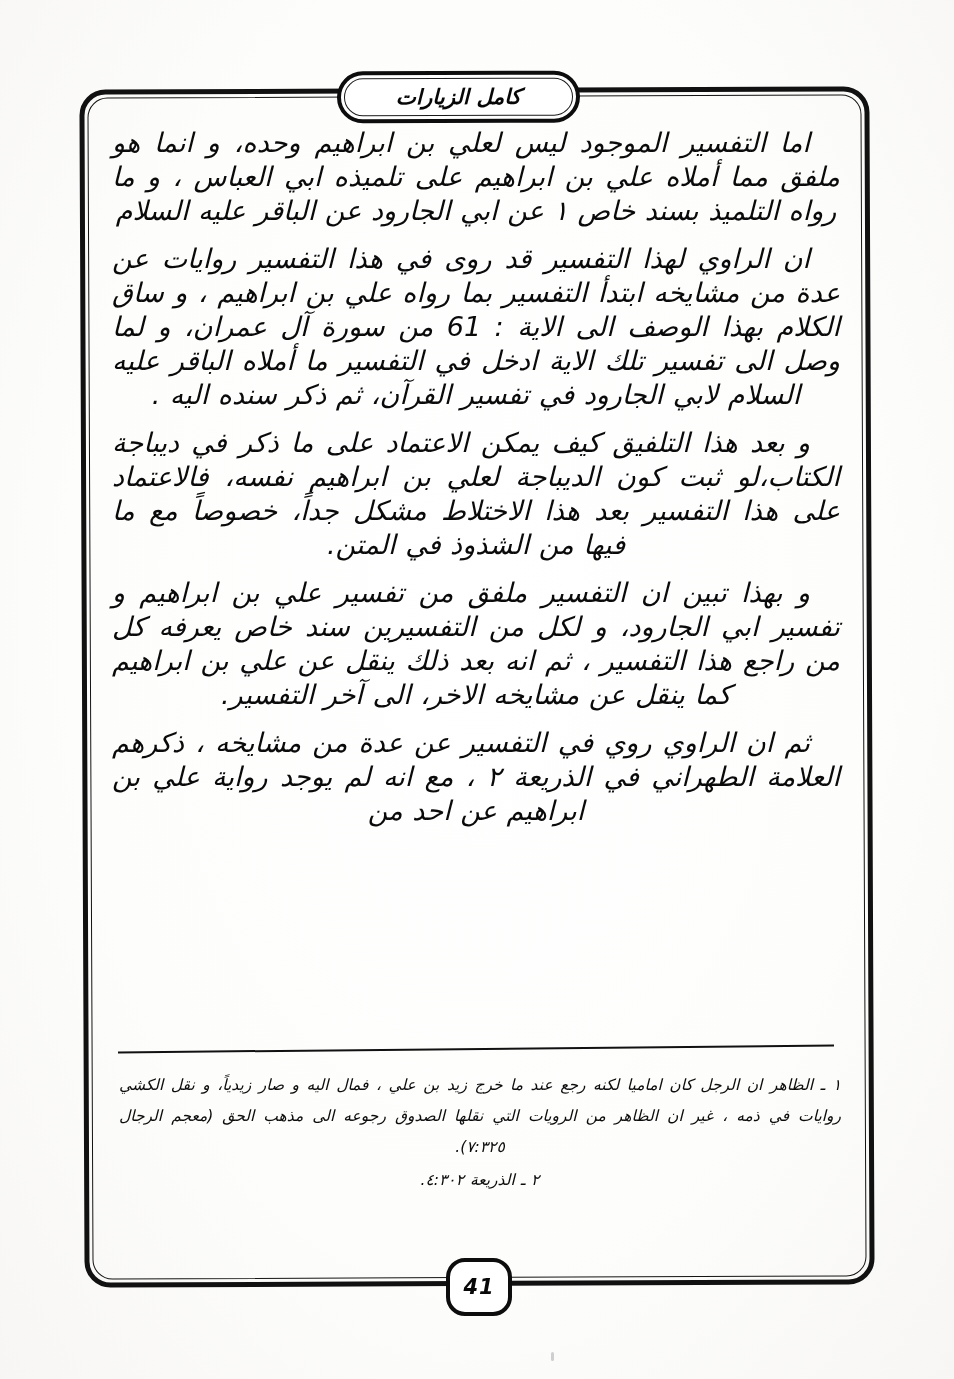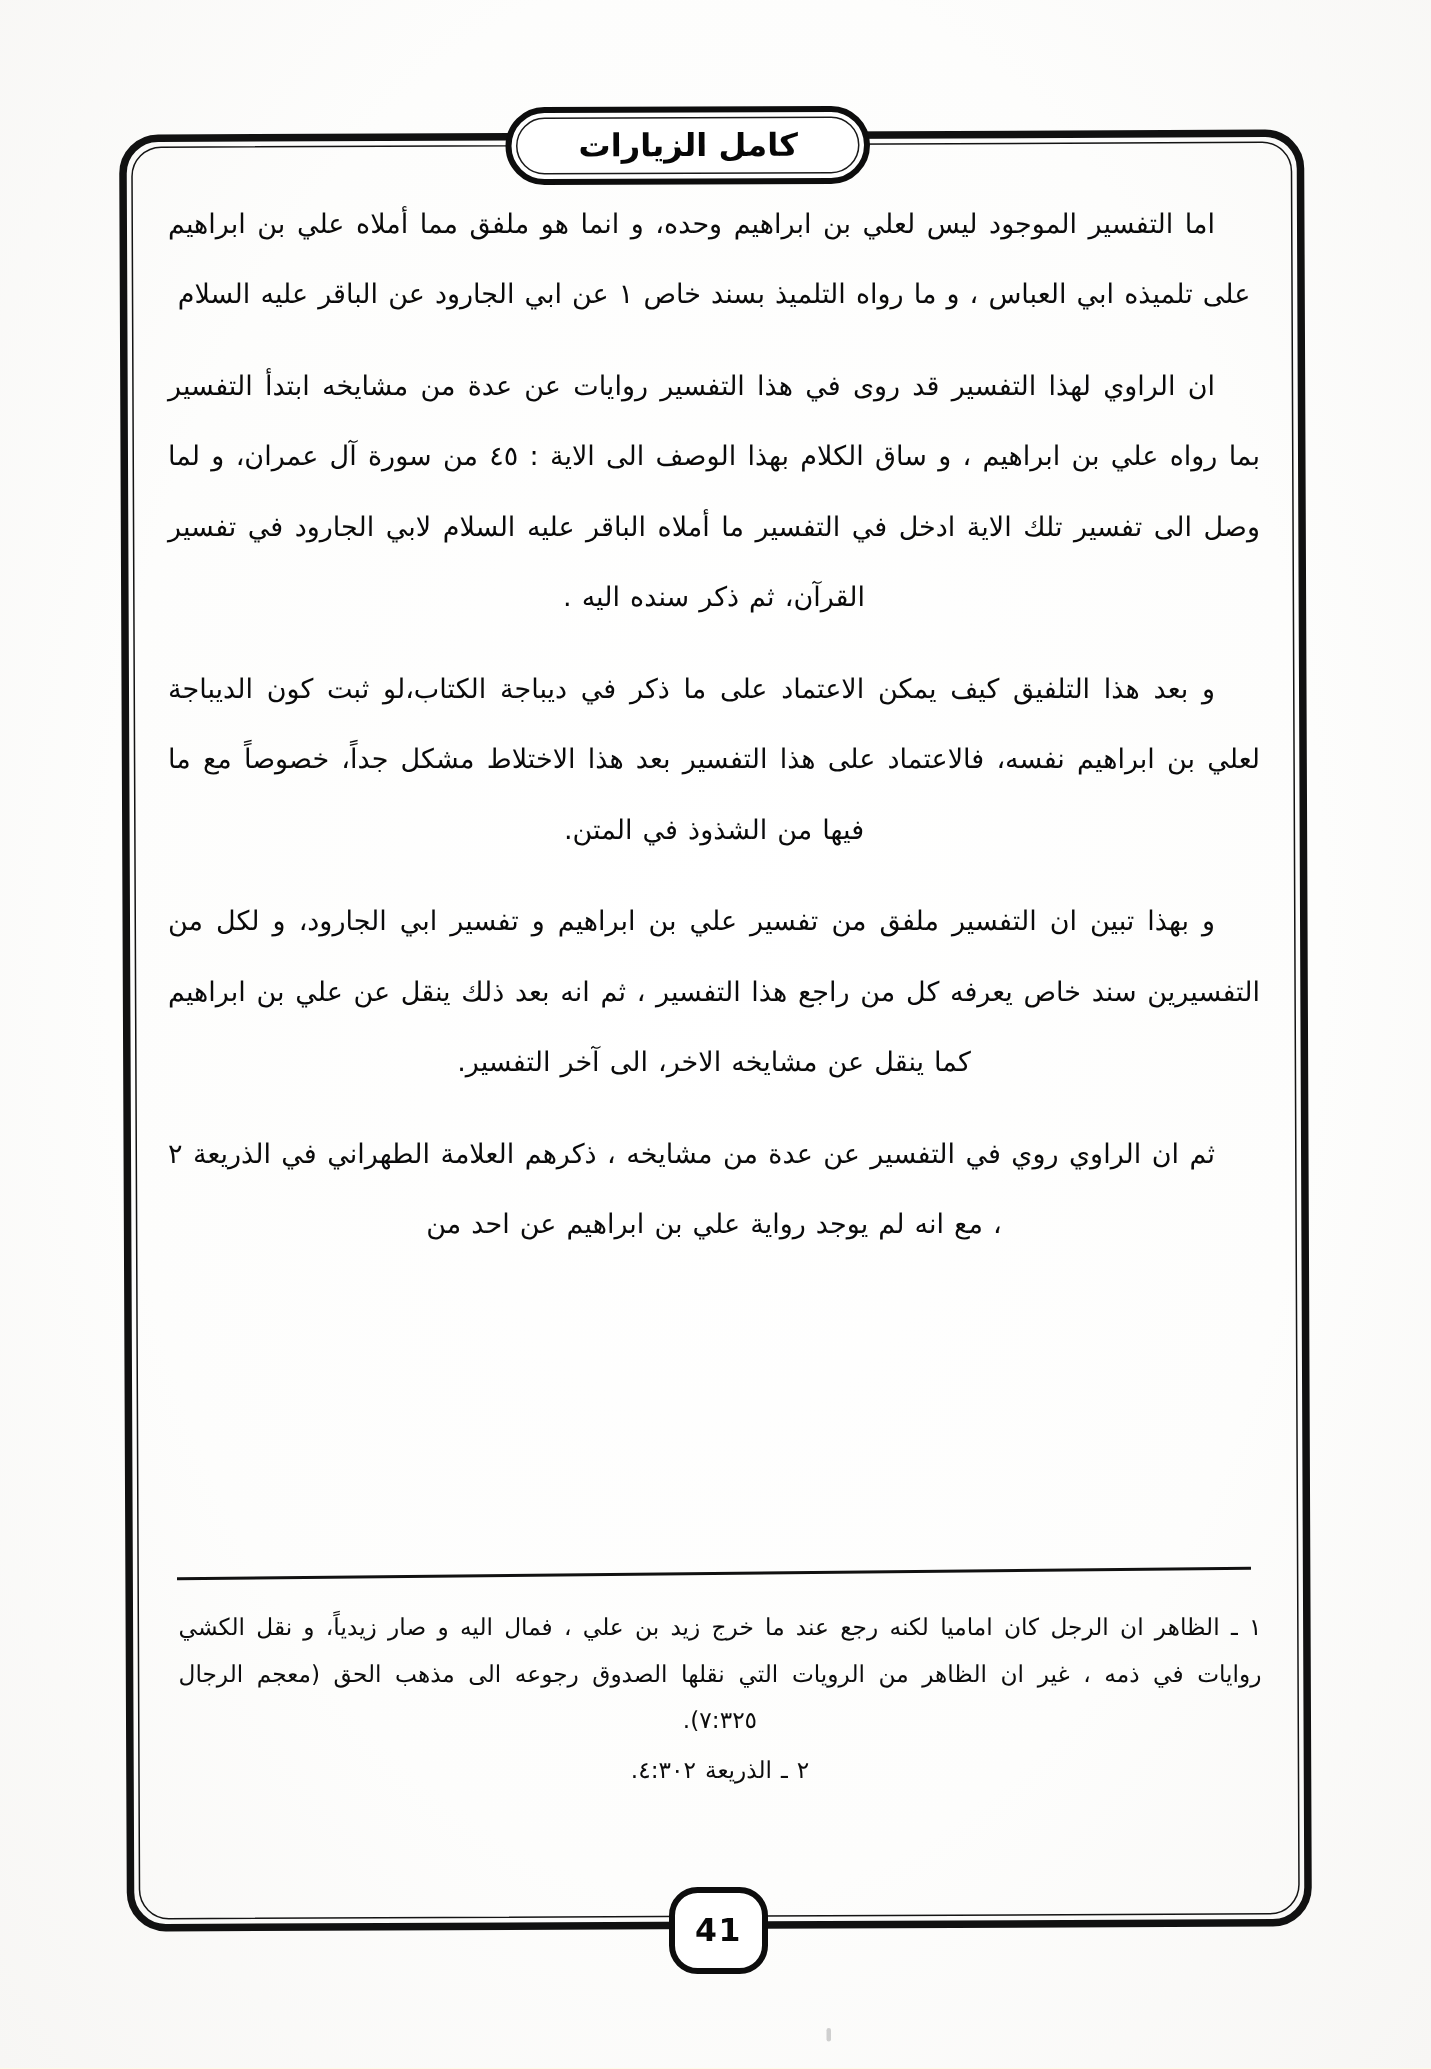--- a/index.html
+++ b/index.html
@@ -13,21 +13,22 @@
     position: relative;
     overflow: hidden;
     font-family: "DejaVu Sans", "Liberation Sans", sans-serif;
     background: #fdfdfd;
   }
 
   
   #page-scan {
     position: absolute;
     inset: 0;
-    background: #fef9c3;
+    background: #737373;
+    font-style: italic;
   }
 
   
   #paper-tone {
     position: absolute;
     inset: 0;
     background:
       radial-gradient(ellipse at 50% 45%, #ffffff 0%, #fdfdfc 60%, #f7f6f4 100%);
   }
 
@@ -123,22 +124,22 @@
     left: 112px;
     top: 126px;
     width: 728px;
     height: 900px;
     z-index: 3;
   }
 
   .para {
     margin: 0 0 14px 0;
     font-family: "DejaVu Sans", "Liberation Sans", sans-serif;
-    font-size: 18px;
-    line-height: 47px;
+    font-size: 27px;
+    line-height: 34px;
     color: #0a0a0a;
     text-align: justify;
     text-align-last: center;
     text-indent: 30px;
     word-spacing: 1px;
   }
   .para:last-child { margin-bottom: 0; }
 
   
   #footnote-rule {
@@ -199,21 +200,21 @@
     <span id="book-title">كامل الزيارات</span>
   </div>
 
   <div id="text-column">
 
     <p class="para">
       <span>اما التفسير الموجود ليس لعلي بن ابراهيم وحده، و انما هو ملفق مما أملاه علي بن ابراهيم على تلميذه ابي العباس ، و ما رواه التلميذ بسند خاص ١ عن ابي الجارود عن الباقر عليه السلام</span>
     </p>
 
     <p class="para">
-      <span>ان الراوي لهذا التفسير قد روى في هذا التفسير روايات عن عدة من مشايخه ابتدأ التفسير بما رواه علي بن ابراهيم ، و ساق الكلام بهذا الوصف الى الاية : ٤٥ من سورة آل عمران، و لما وصل الى تفسير تلك الاية ادخل في التفسير ما أملاه الباقر عليه السلام لابي الجارود في تفسير القرآن، ثم ذكر سنده اليه .</span>
+      <span>ان الراوي لهذا التفسير قد روى في هذا التفسير روايات عن عدة من مشايخه ابتدأ التفسير بما رواه علي بن ابراهيم ، و ساق الكلام بهذا الوصف الى الاية : 61 من سورة آل عمران، و لما وصل الى تفسير تلك الاية ادخل في التفسير ما أملاه الباقر عليه السلام لابي الجارود في تفسير القرآن، ثم ذكر سنده اليه .</span>
     </p>
 
     <p class="para">
       <span>و بعد هذا التلفيق كيف يمكن الاعتماد على ما ذكر في ديباجة الكتاب،لو ثبت كون الديباجة لعلي بن ابراهيم نفسه، فالاعتماد على هذا التفسير بعد هذا الاختلاط مشكل جداً، خصوصاً مع ما فيها من الشذوذ في المتن.</span>
     </p>
 
     <p class="para">
       <span>و بهذا تبين ان التفسير ملفق من تفسير علي بن ابراهيم و تفسير ابي الجارود، و لكل من التفسيرين سند خاص يعرفه كل من راجع هذا التفسير ، ثم انه بعد ذلك ينقل عن علي بن ابراهيم كما ينقل عن مشايخه الاخر، الى آخر التفسير.</span>
     </p>
 

